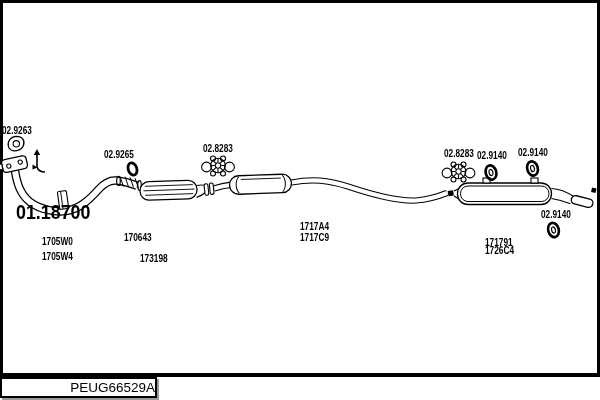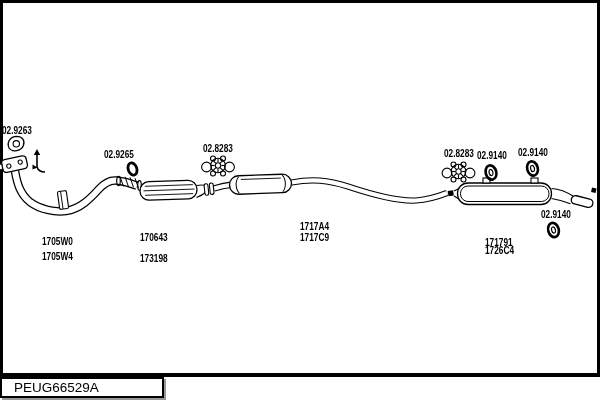--- a/index.html
+++ b/index.html
@@ -1,32 +1,32 @@
 <!DOCTYPE html>
 <html><head>
 <meta charset="utf-8">
 <style>
   html,body{margin:0;padding:0;background:#fff;}
   .screen{
     position:relative;width:600px;height:400px;background:#fff;overflow:hidden;
-    font-family:"Liberation Sans",sans-serif;color:#000;
+    font-family:"Liberation Sans",sans-serif;color:#000;text-align:right;
   }
   svg{position:absolute;left:0;top:0;}
   .lbl{position:absolute;white-space:nowrap;line-height:1;color:#000;}
   .cond{display:inline-block;transform-origin:0 0;}
   .small{font-size:11px;font-weight:700;}
   .small .cond{transform:scaleX(0.75);}
   .big{font-size:21px;font-weight:700;}
   .big .cond{transform:scaleX(0.85);}
   .ref{font-size:11.5px;font-weight:700;margin-top:15px;}
   .ref .cond{transform:scaleX(0.72);}
   .code-box{
     position:absolute;left:0;top:377px;width:148px;height:17px;
     background:#fff;border:2px solid #000;box-shadow:2px 2px 0 #999;
-    font-size:13.5px;line-height:17px;padding-left:12px;
+    font-size:13.5px;line-height:17px;padding-left:5px;
   }
 </style>
 </head>
 <body>
 
 <div class="screen">
 
   <svg width="600" height="400" viewBox="0 0 600 400">
 
     <g fill="#000" stroke="none">
@@ -177,24 +177,25 @@
   </svg>
 
   <div class="lbl small" style="left:2px;top:125px"><span class="cond">02.9263</span></div>
   <div class="lbl small" style="left:104px;top:149px"><span class="cond">02.9265</span></div>
   <div class="lbl small" style="left:203px;top:143px"><span class="cond">02.8283</span></div>
   <div class="lbl small" style="left:444px;top:148px"><span class="cond">02.8283</span></div>
   <div class="lbl small" style="left:477px;top:150px"><span class="cond">02.9140</span></div>
   <div class="lbl small" style="left:518px;top:147px"><span class="cond">02.9140</span></div>
   <div class="lbl small" style="left:541px;top:209px"><span class="cond">02.9140</span></div>
 
+  <div class="lbl big" style="left:16px;top:201px"><span class="cond">01.18700</span></div>
 
   <div class="lbl ref" style="left:42px;top:221px"><span class="cond">1705W0</span></div>
   <div class="lbl ref" style="left:42px;top:235.5px"><span class="cond">1705W4</span></div>
-  <div class="lbl ref" style="left:140px;top:216.5px"><span class="cond">170643</span></div>
+  <div class="lbl ref" style="left:124px;top:216.5px"><span class="cond">170643</span></div>
   <div class="lbl ref" style="left:140px;top:238px"><span class="cond">173198</span></div>
   <div class="lbl ref" style="left:300px;top:205.5px"><span class="cond">1717A4</span></div>
   <div class="lbl ref" style="left:300px;top:217px"><span class="cond">1717C9</span></div>
   <div class="lbl ref" style="left:485px;top:221.5px"><span class="cond">171791</span></div>
   <div class="lbl ref" style="left:485px;top:230px"><span class="cond">1726C4</span></div>
 
   <div class="code-box">
     <span>PEUG66529A</span>
   </div>
 

